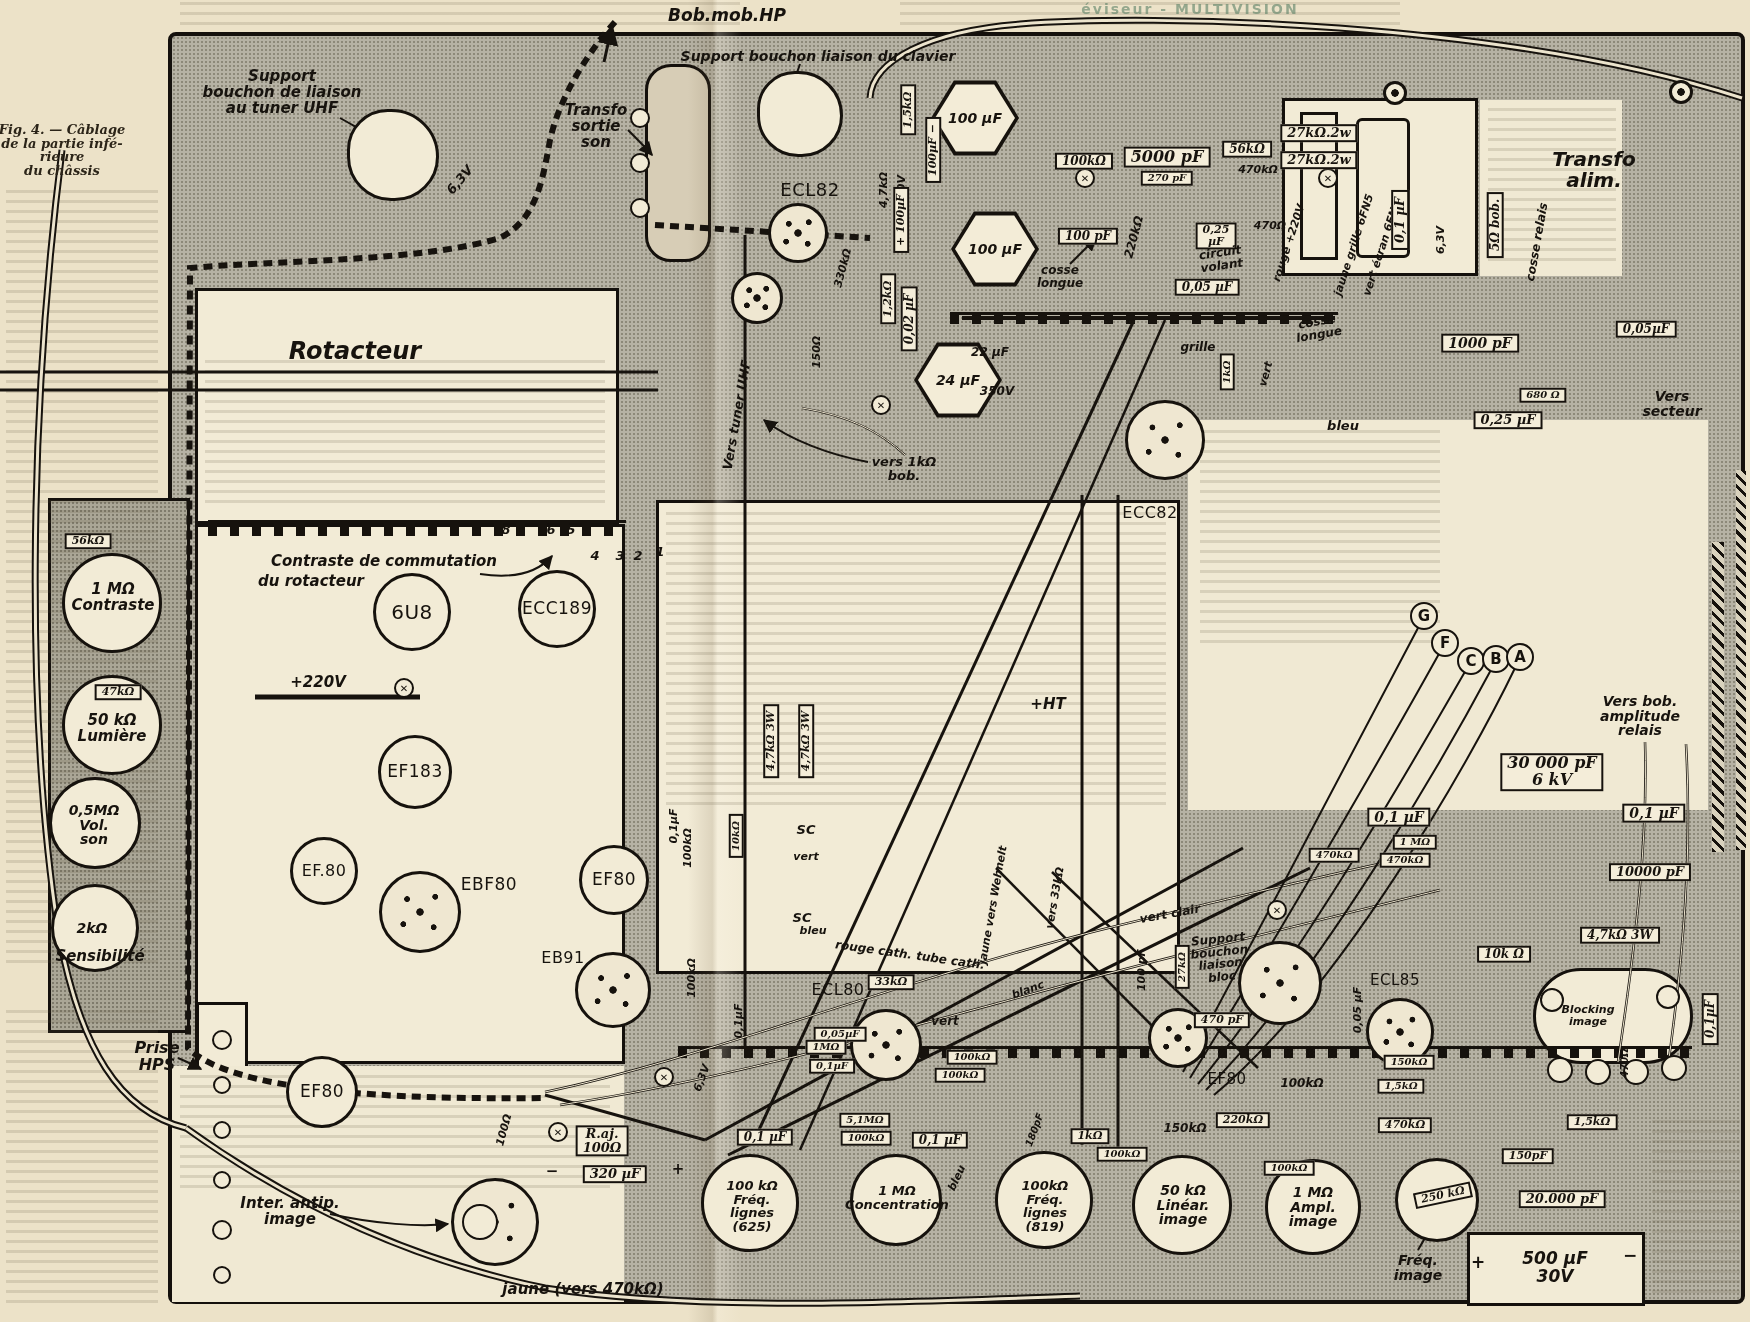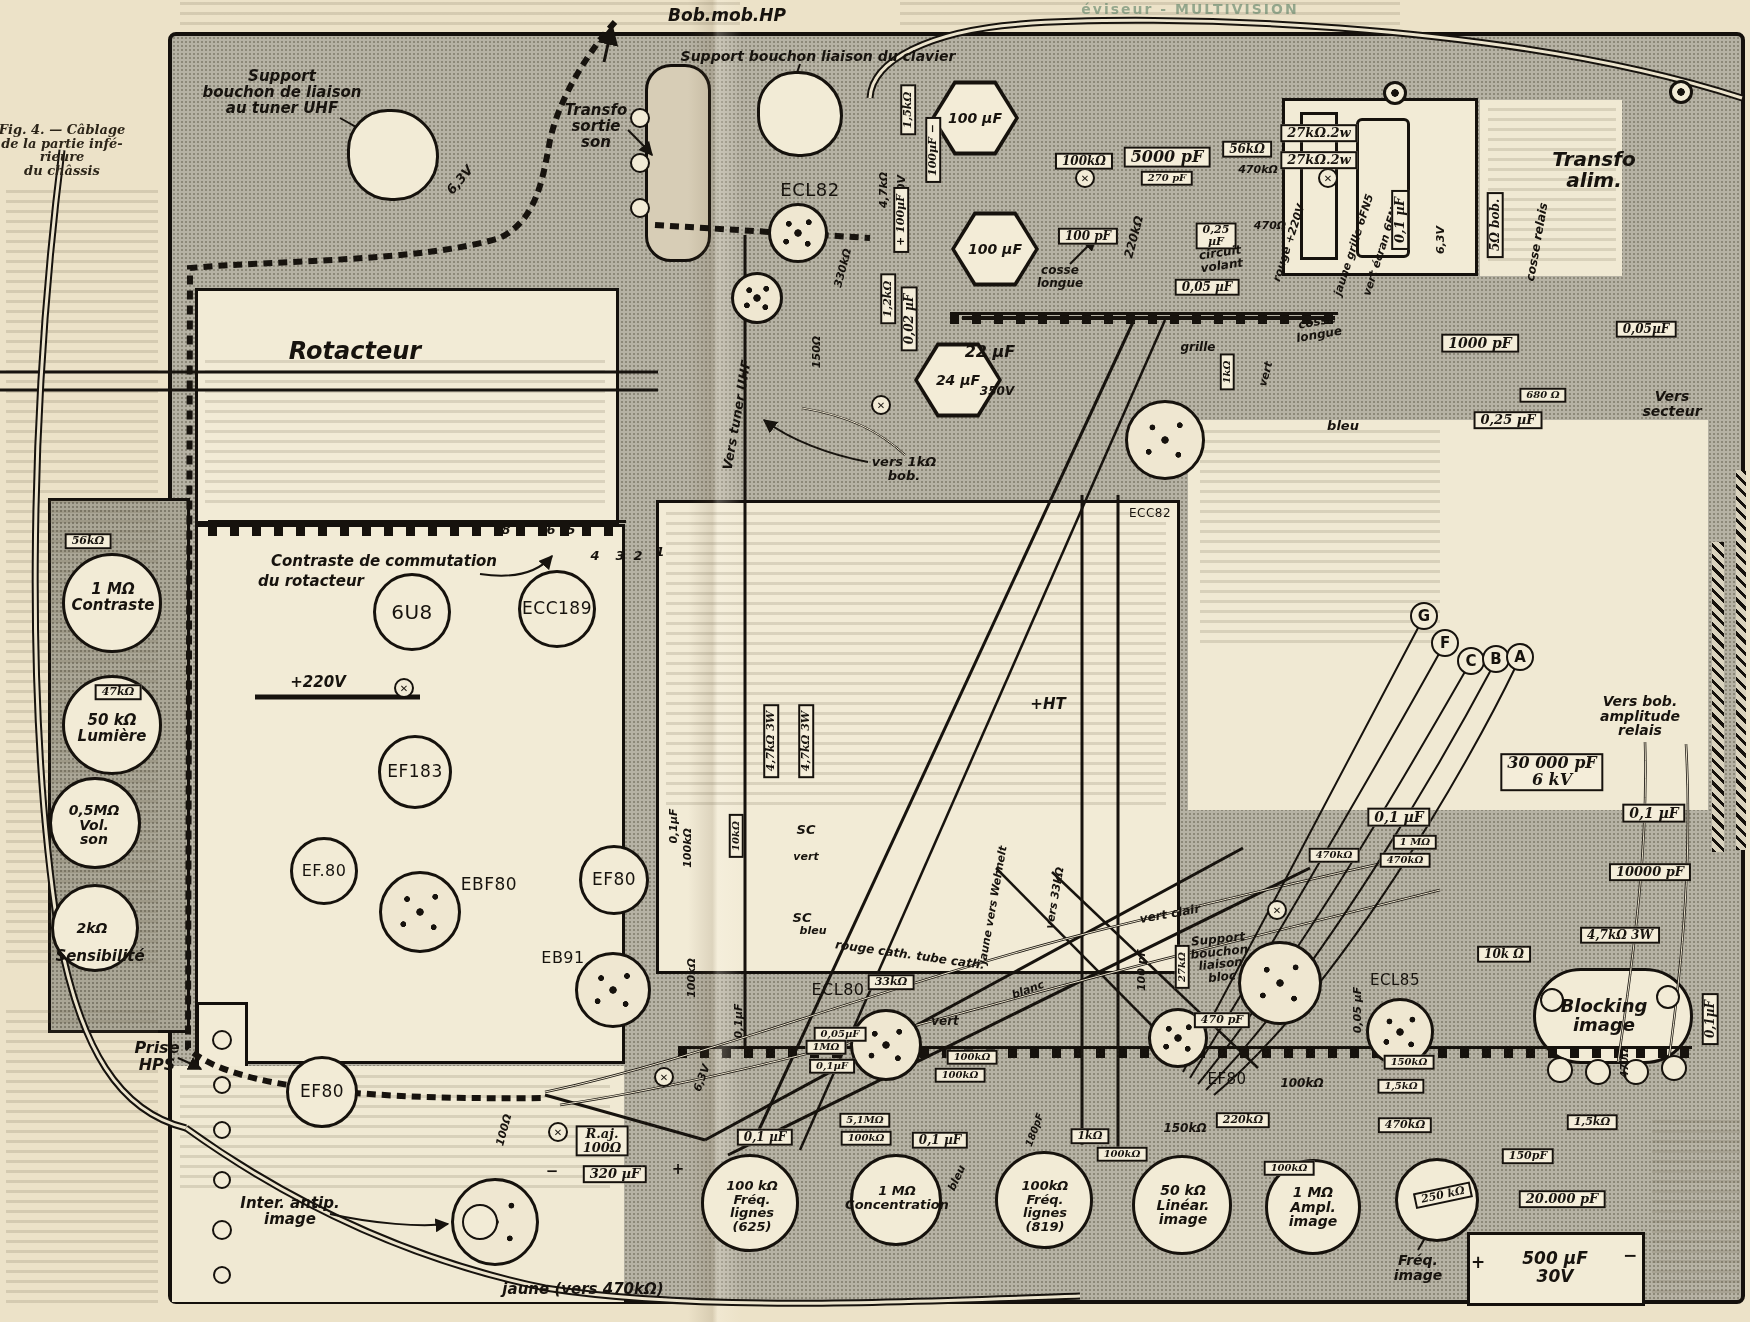--- a/index.html
+++ b/index.html
@@ -203,21 +203,21 @@
     <div class="lab k-box" style="left: 933px; top: 150px; font-size: 11px; transform: translate(-50%, -50%) rotate(-90deg);">100µF  −</div>
     <div class="lab k-vert" style="left: 902px; top: 187px; font-size: 11px; transform: translate(-50%, -50%) rotate(-90deg);">30V</div>
     <div class="lab k-box" style="left: 901px; top: 220px; font-size: 11px; transform: translate(-50%, -50%) rotate(-90deg);">+  100µF</div>
     <div class="lab k-vert" style="left: 884px; top: 190px; font-size: 11px; transform: translate(-50%, -50%) rotate(-90deg);">4,7kΩ</div>
     <div class="lab k-hex" style="left: 995px; top: 249px; font-size: 14px; transform: translate(-50%, -50%);">100 µF</div>
     <div class="lab k-vert" style="left: 843px; top: 268px; font-size: 11px; transform: translate(-50%, -50%) rotate(-75deg);">330kΩ</div>
     <div class="lab k-box" style="left: 888px; top: 299px; font-size: 11px; transform: translate(-50%, -50%) rotate(-90deg);">1,2kΩ</div>
     <div class="lab k-box" style="left: 909px; top: 319px; font-size: 12px; transform: translate(-50%, -50%) rotate(-90deg);">0,02 µF</div>
     <div class="lab k-vert" style="left: 817px; top: 352px; font-size: 11px; transform: translate(-50%, -50%) rotate(-90deg);">150Ω</div>
     <div class="lab k-hex" style="left: 958px; top: 380px; font-size: 14px; transform: translate(-50%, -50%);">24 µF</div>
-    <div class="lab k-ann" style="left: 990px; top: 352px; font-size: 16px; transform: translate(-50%, -50%); text-align: center;">22 µF</div>
+    <div class="lab k-ann" style="left: 990px; top: 352px; font-size: 12px; transform: translate(-50%, -50%); text-align: center;">22 µF</div>
     <div class="lab k-ann" style="left: 997px; top: 391px; font-size: 12px; transform: translate(-50%, -50%);">350V</div>
     <div class="lab k-box" style="left: 1084px; top: 161px; font-size: 12px; transform: translate(-50%, -50%);">100kΩ</div>
     <div class="lab k-box" style="left: 1167px; top: 157px; font-size: 16px; transform: translate(-50%, -50%);">5000  pF</div>
     <div class="lab k-box" style="left: 1167px; top: 178px; font-size: 10px; transform: translate(-50%, -50%);">270 pF</div>
     <div class="lab k-box" style="left: 1247px; top: 149px; font-size: 12px; transform: translate(-50%, -50%);">56kΩ</div>
     <div class="lab k-box" style="left: 1319px; top: 133px; font-size: 13px; transform: translate(-50%, -50%);">27kΩ.2w</div>
     <div class="lab k-box" style="left: 1319px; top: 160px; font-size: 13px; transform: translate(-50%, -50%);">27kΩ.2w</div>
     <div class="lab k-ann" style="left: 1258px; top: 170px; font-size: 11px; transform: translate(-50%, -50%);">470kΩ</div>
     <div class="lab k-box" style="left: 1088px; top: 236px; font-size: 12px; transform: translate(-50%, -50%);">100 pF</div>
     <div class="lab k-vert" style="left: 1134px; top: 237px; font-size: 12px; transform: translate(-50%, -50%) rotate(-75deg);">220kΩ</div>
@@ -278,21 +278,21 @@
     <div class="lab k-box" style="left: 118px; top: 692px; font-size: 11px; transform: translate(-50%, -50%);">47kΩ</div>
     <div class="lab k-ann" style="left: 112px; top: 729px; font-size: 15px; transform: translate(-50%, -50%);">50 kΩ
 Lumière</div>
     <div class="lab k-ann" style="left: 94px; top: 825px; font-size: 14px; transform: translate(-50%, -50%);">0,5MΩ
 Vol.
 son</div>
     <div class="lab k-ann" style="left: 92px; top: 928px; font-size: 14px; transform: translate(-50%, -50%);">2kΩ</div>
     <div class="lab k-ann" style="left: 100px; top: 957px; font-size: 15px; transform: translate(-50%, -50%);">Sensibilité</div>
     <div class="lab k-annb" style="left: 157px; top: 1057px; font-size: 16px; transform: translate(-50%, -50%);">Prise
 HPS</div>
-    <div class="lab k-tube" style="left: 1150px; top: 513px; font-size: 12px; transform: translate(-50%, -50%); text-align: center;">ECC82</div>
+    <div class="lab k-tube" style="left: 1150px; top: 513px; font-size: 16px; transform: translate(-50%, -50%); text-align: center;">ECC82</div>
     <div class="lab k-annb" style="left: 1048px; top: 705px; font-size: 15px; transform: translate(-50%, -50%);">+HT</div>
     <div class="lab k-box" style="left: 771px; top: 741px; font-size: 11px; transform: translate(-50%, -50%) rotate(-90deg);">4,7kΩ  3W</div>
     <div class="lab k-box" style="left: 806px; top: 741px; font-size: 11px; transform: translate(-50%, -50%) rotate(-90deg);">4,7kΩ  3W</div>
     <div class="lab k-annb" style="left: 806px; top: 830px; font-size: 13px; transform: translate(-50%, -50%);">SC</div>
     <div class="lab k-ann" style="left: 806px; top: 857px; font-size: 11px; transform: translate(-50%, -50%);">vert</div>
     <div class="lab k-annb" style="left: 802px; top: 918px; font-size: 13px; transform: translate(-50%, -50%);">SC</div>
     <div class="lab k-ann" style="left: 813px; top: 931px; font-size: 11px; transform: translate(-50%, -50%);">bleu</div>
     <div class="lab k-box" style="left: 736px; top: 836px; font-size: 10px; transform: translate(-50%, -50%) rotate(-90deg);">10kΩ</div>
     <div class="lab k-vert" style="left: 674px; top: 826px; font-size: 11px; transform: translate(-50%, -50%) rotate(-90deg);">0,1µF</div>
     <div class="lab k-vert" style="left: 688px; top: 848px; font-size: 11px; transform: translate(-50%, -50%) rotate(-90deg);">100kΩ</div>
@@ -361,21 +361,21 @@
     <div class="lab k-box" style="left: 1401px; top: 1086px; font-size: 10px; transform: translate(-50%, -50%);">1,5kΩ</div>
     <div class="lab k-box" style="left: 1409px; top: 1062px; font-size: 10px; transform: translate(-50%, -50%);">150kΩ</div>
     <div class="lab k-box" style="left: 1592px; top: 1122px; font-size: 11px; transform: translate(-50%, -50%);">1,5kΩ</div>
     <div class="lab k-box" style="left: 1528px; top: 1156px; font-size: 11px; transform: translate(-50%, -50%);">150pF</div>
     <div class="lab k-box" style="left: 1562px; top: 1199px; font-size: 13px; transform: translate(-50%, -50%);">20.000 pF</div>
     <div class="lab k-ann" style="left: 1555px; top: 1268px; font-size: 17px; transform: translate(-50%, -50%);">500 µF
 30V</div>
     <div class="lab k-annb" style="left: 1478px; top: 1263px; font-size: 17px; transform: translate(-50%, -50%);">+</div>
     <div class="lab k-annb" style="left: 1630px; top: 1256px; font-size: 17px; transform: translate(-50%, -50%);">−</div>
     <div class="lab k-tube" style="left: 1395px; top: 981px; font-size: 15px; transform: translate(-50%, -50%);">ECL85</div>
-    <div class="lab k-ann" style="left: 1588px; top: 1016px; font-size: 18px; transform: translate(-50%, -50%); margin-left: 16px;">Blocking
+    <div class="lab k-ann" style="left: 1588px; top: 1016px; font-size: 11px; transform: translate(-50%, -50%);">Blocking
 image</div>
     <div class="lab k-vert" style="left: 1358px; top: 1010px; font-size: 11px; transform: translate(-50%, -50%) rotate(-90deg);">0,05 µF</div>
     <div class="lab k-vert" style="left: 1625px; top: 1063px; font-size: 10px; transform: translate(-50%, -50%) rotate(-90deg);">470Ω</div>
     <div class="lab k-box" style="left: 1710px; top: 1019px; font-size: 12px; transform: translate(-50%, -50%) rotate(-90deg);">0,1µF</div>
     <div class="lab k-box" style="left: 1504px; top: 954px; font-size: 12px; transform: translate(-50%, -50%);">10k Ω</div>
     <div class="lab k-box" style="left: 1620px; top: 935px; font-size: 12px; transform: translate(-50%, -50%);">4,7kΩ 3W</div>
     <div class="lab k-box" style="left: 1650px; top: 872px; font-size: 13px; transform: translate(-50%, -50%);">10000  pF</div>
     <div class="lab k-box" style="left: 1334px; top: 855px; font-size: 10px; transform: translate(-50%, -50%);">470kΩ</div>
     <div class="lab k-box" style="left: 1405px; top: 860px; font-size: 10px; transform: translate(-50%, -50%);">470kΩ</div>
     <div class="lab k-box" style="left: 1415px; top: 842px; font-size: 10px; transform: translate(-50%, -50%);">1 MΩ</div>

